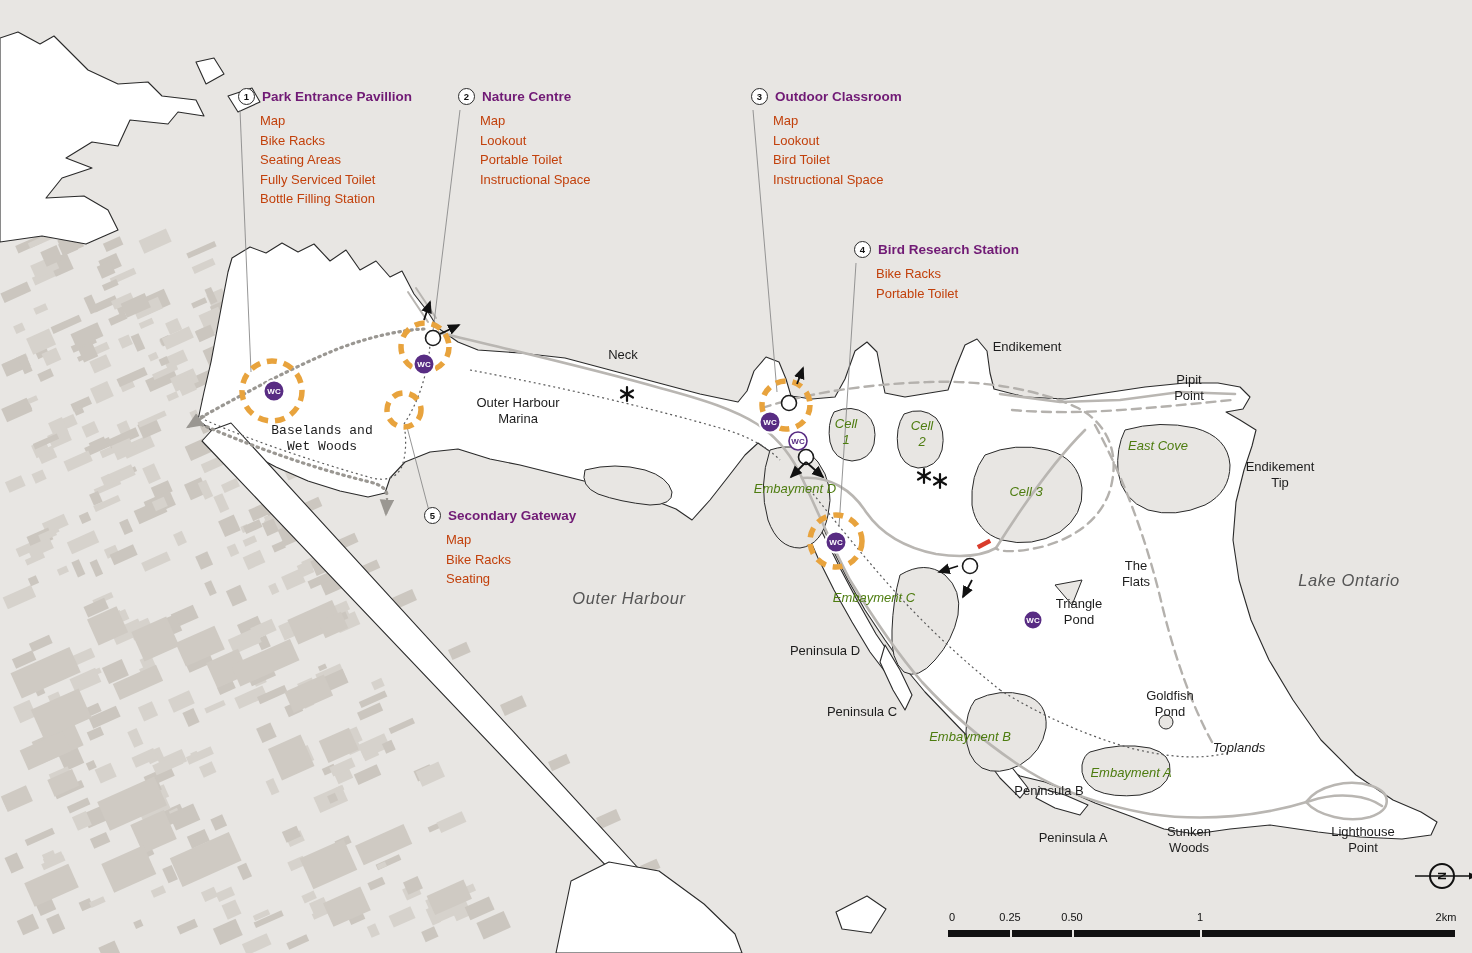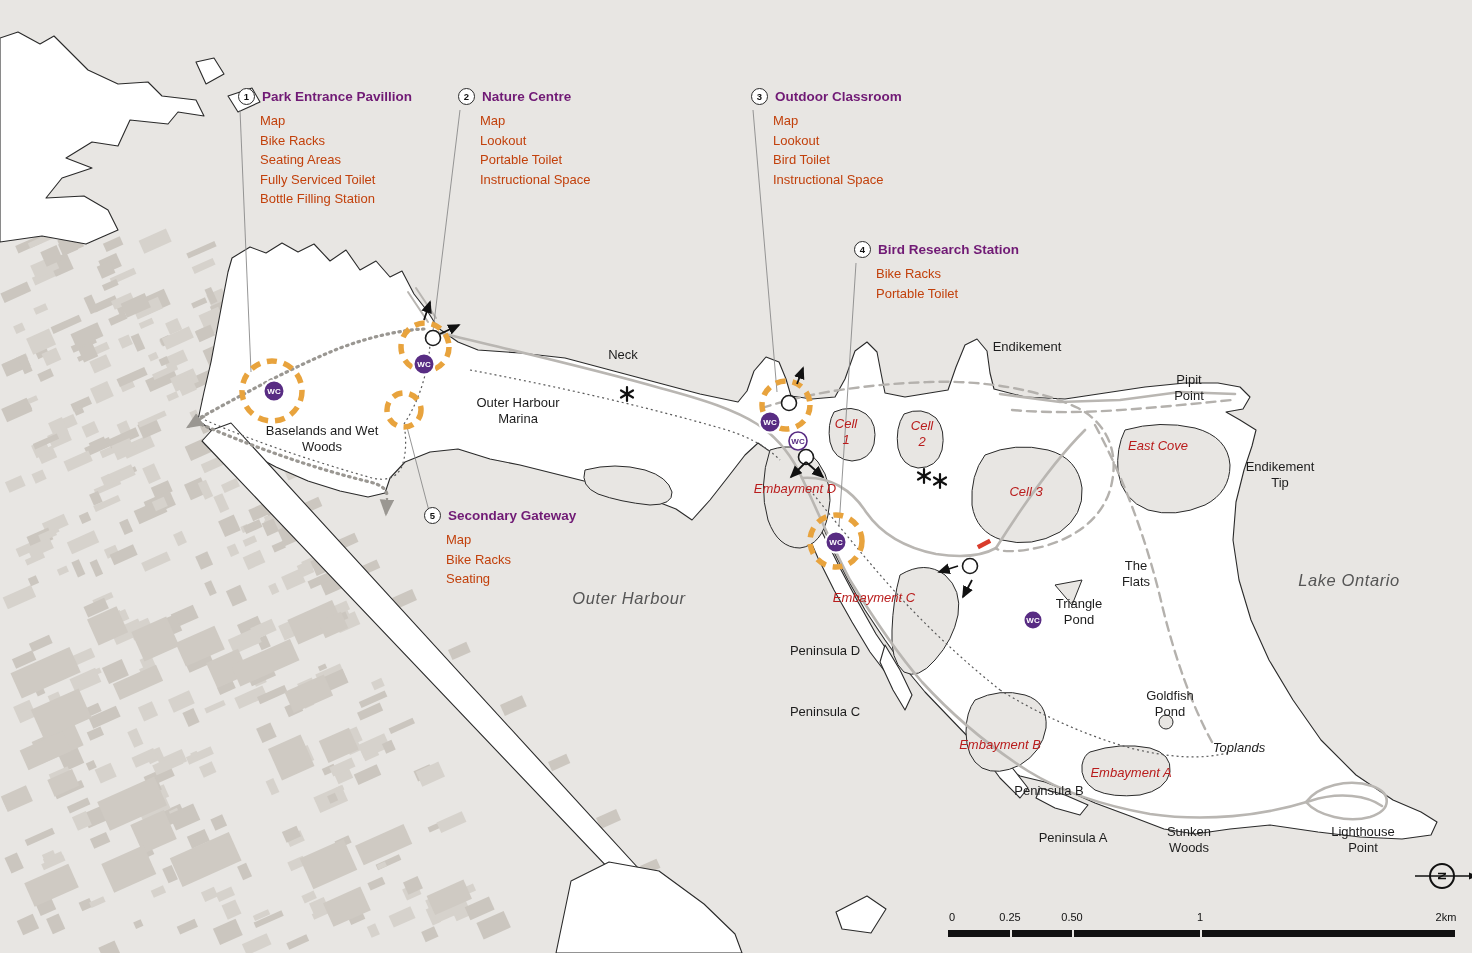--- a/index.html
+++ b/index.html
@@ -17,21 +17,21 @@
   .stage svg{position:absolute;left:0;top:0;}
   .layer{position:absolute;left:0;top:0;width:100%;height:100%;}
 
   
   .lbl{
     position:absolute; transform:translate(-50%,-50%);
     font-size:13px; line-height:1.22; text-align:center;
     color:#1d1d1d; white-space:nowrap;
   }
   .lbl.wrap{white-space:normal;}
-  .lbl.it{font-style:italic; color:#b91c1c;}
+  .lbl.it{font-style:italic; color:#4d7c0f;}
   .lbl.big{font-size:16.5px; letter-spacing:.6px; color:#555;}
 
   
   .callout{position:absolute; width:210px;}
   .co-head{display:flex; align-items:center; gap:7px;}
   .co-num{
     flex:0 0 auto; width:15px; height:15px; border:1.4px solid #2b2b2b; border-radius:50%;
     font-size:9.5px; font-weight:bold; display:flex; align-items:center; justify-content:center;
     background:#fff; color:#111;
   }
@@ -574,35 +574,35 @@
     </g>
   </svg>
 
   <div class="layer">
     <div class="lbl" style="left:623px;top:355px;">Neck</div>
     <div class="lbl" style="left:1027px;top:347px;">Endikement</div>
     <div class="lbl wrap" style="left:1189px;top:388px;width:44px;">Pipit Point</div>
     <div class="lbl wrap" style="left:1280px;top:439px;width:88px;margin-top:36px;">Endikement Tip</div>
     <div class="lbl it" style="left:1158px;top:446px;">East Cove</div>
     <div class="lbl wrap" style="left:518px;top:411px;width:110px;">Outer Harbour Marina</div>
-    <div class="lbl wrap" style="left:322px;top:439px;width:120px;">Baselands and Wet Woods</div>
+    <div class="lbl wrap" style="left:322px;top:439px;width:120px;font-family:Liberation Mono, monospace;">Baselands and Wet Woods</div>
     <div class="lbl it wrap" style="left:846px;top:432px;width:30px;">Cell 1</div>
     <div class="lbl it wrap" style="left:922px;top:434px;width:30px;">Cell 2</div>
     <div class="lbl it" style="left:1026px;top:492px;">Cell 3</div>
     <div class="lbl it wrap" style="left:795px;top:489px;width:86px;">Embayment D</div>
     <div class="lbl it wrap" style="left:874px;top:598px;width:86px;">Embayment C</div>
-    <div class="lbl it wrap" style="left:1000px;top:737px;width:86px;margin-top:8px;">Embayment B</div>
+    <div class="lbl it wrap" style="left:970px;top:737px;width:86px;">Embayment B</div>
     <div class="lbl it wrap" style="left:1131px;top:773px;width:86px;font-style:italic;">Embayment A</div>
     <div class="lbl wrap" style="left:1136px;top:574px;width:44px;">The Flats</div>
     <div class="lbl wrap" style="left:1079px;top:612px;width:58px;">Triangle Pond</div>
     <div class="lbl wrap" style="left:1170px;top:704px;width:56px;">Goldfish Pond</div>
     <div class="lbl it big" style="left:1349px;top:580px;">Lake Ontario</div>
     <div class="lbl it big" style="left:629px;top:598px;">Outer Harbour</div>
     <div class="lbl" style="left:825px;top:651px;">Peninsula D</div>
-    <div class="lbl" style="left:825px;top:712px;">Peninsula C</div>
+    <div class="lbl" style="left:862px;top:712px;">Peninsula C</div>
     <div class="lbl" style="left:1016px;top:791px;margin-left:33px;">Peninsula B</div>
     <div class="lbl" style="left:1073px;top:838px;">Peninsula A</div>
     <div class="lbl" style="left:1239px;top:748px;font-style:italic;">Toplands</div>
     <div class="lbl wrap" style="left:1189px;top:840px;width:56px;">Sunken Woods</div>
     <div class="lbl wrap" style="left:1363px;top:840px;width:78px;">Lighthouse Point</div>
   </div>
 
   <div class="layer">
 
     <div class="callout" style="left:238px;top:88px;">

